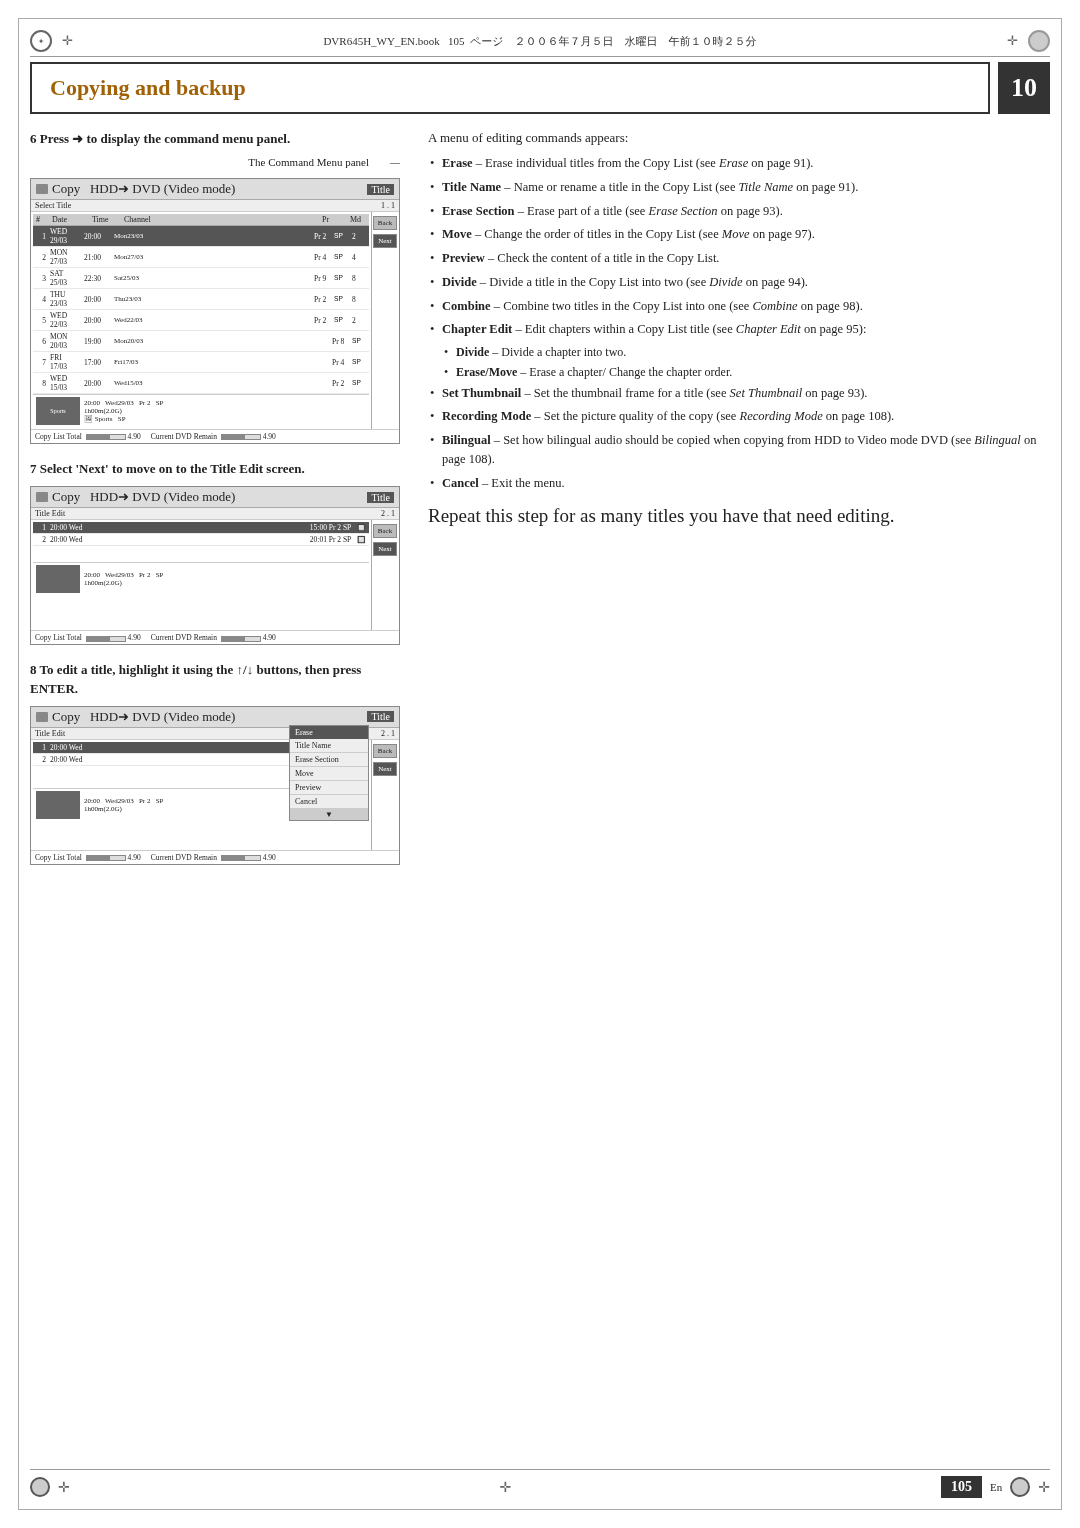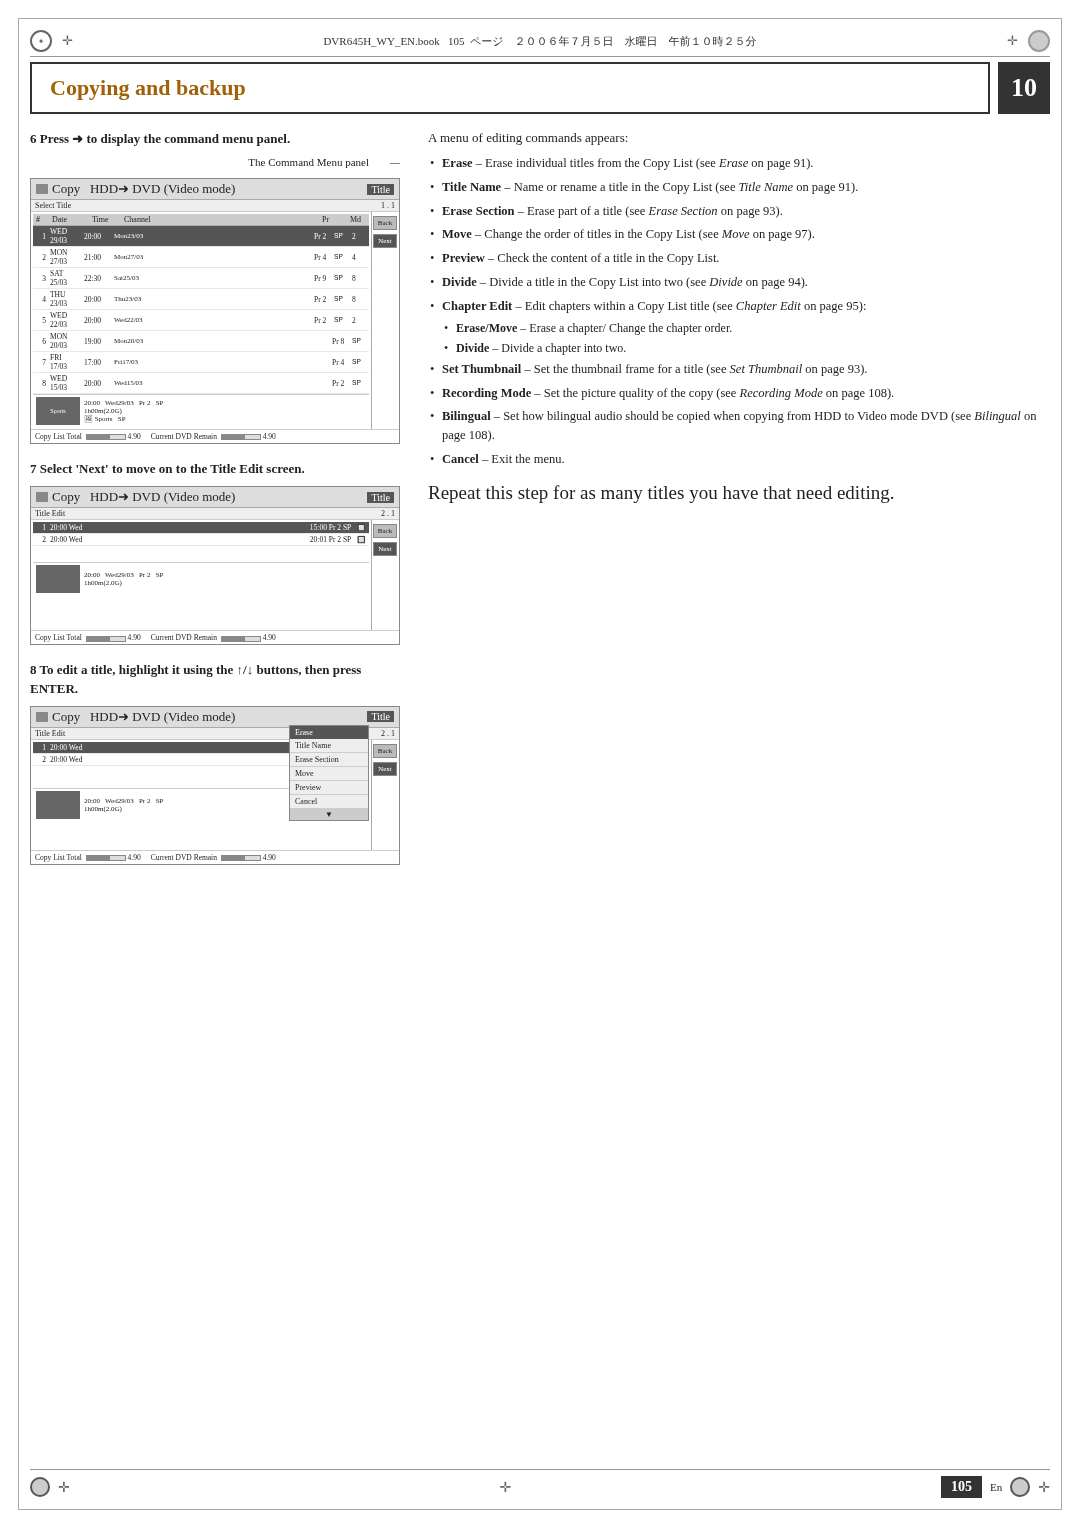--- a/index.html
+++ b/index.html
@@ -643,31 +643,34 @@
       </div>
 
       <div class="bullet-item">
         <span class="bullet-bold">Preview</span> – Check the content of a title in the Copy List.
       </div>
 
       <div class="bullet-item">
         <span class="bullet-bold">Divide</span> – Divide a title in the Copy List into two (see <span class="bullet-italic">Divide</span> on page 94).
       </div>
 
+      <div class="bullet-item">
+        <span class="bullet-bold">Combine</span> – Combine two titles in the Copy List into one (see <span class="bullet-italic">Combine</span> on page 98).
+      </div>
 
       <div class="bullet-item">
         <span class="bullet-bold">Chapter Edit</span> – Edit chapters within a Copy List title (see <span class="bullet-italic">Chapter Edit</span> on page 95):
+      </div>
+
+      <div class="sub-bullet">
+        <span class="bullet-bold">Divide</span> – Divide a chapter into two.
       </div>
 
       <div class="sub-bullet">
         <span class="bullet-bold">Erase/Move</span> – Erase a chapter/ Change the chapter order.
-      </div>
-
-      <div class="sub-bullet">
-        <span class="bullet-bold">Divide</span> – Divide a chapter into two.
       </div>
 
 
       <div class="bullet-item">
         <span class="bullet-bold">Set Thumbnail</span> – Set the thumbnail frame for a title (see <span class="bullet-italic">Set Thumbnail</span> on page 93).
       </div>
 
       <div class="bullet-item">
         <span class="bullet-bold">Recording Mode</span> – Set the picture quality of the copy (see <span class="bullet-italic">Recording Mode</span> on page 108).
       </div>

